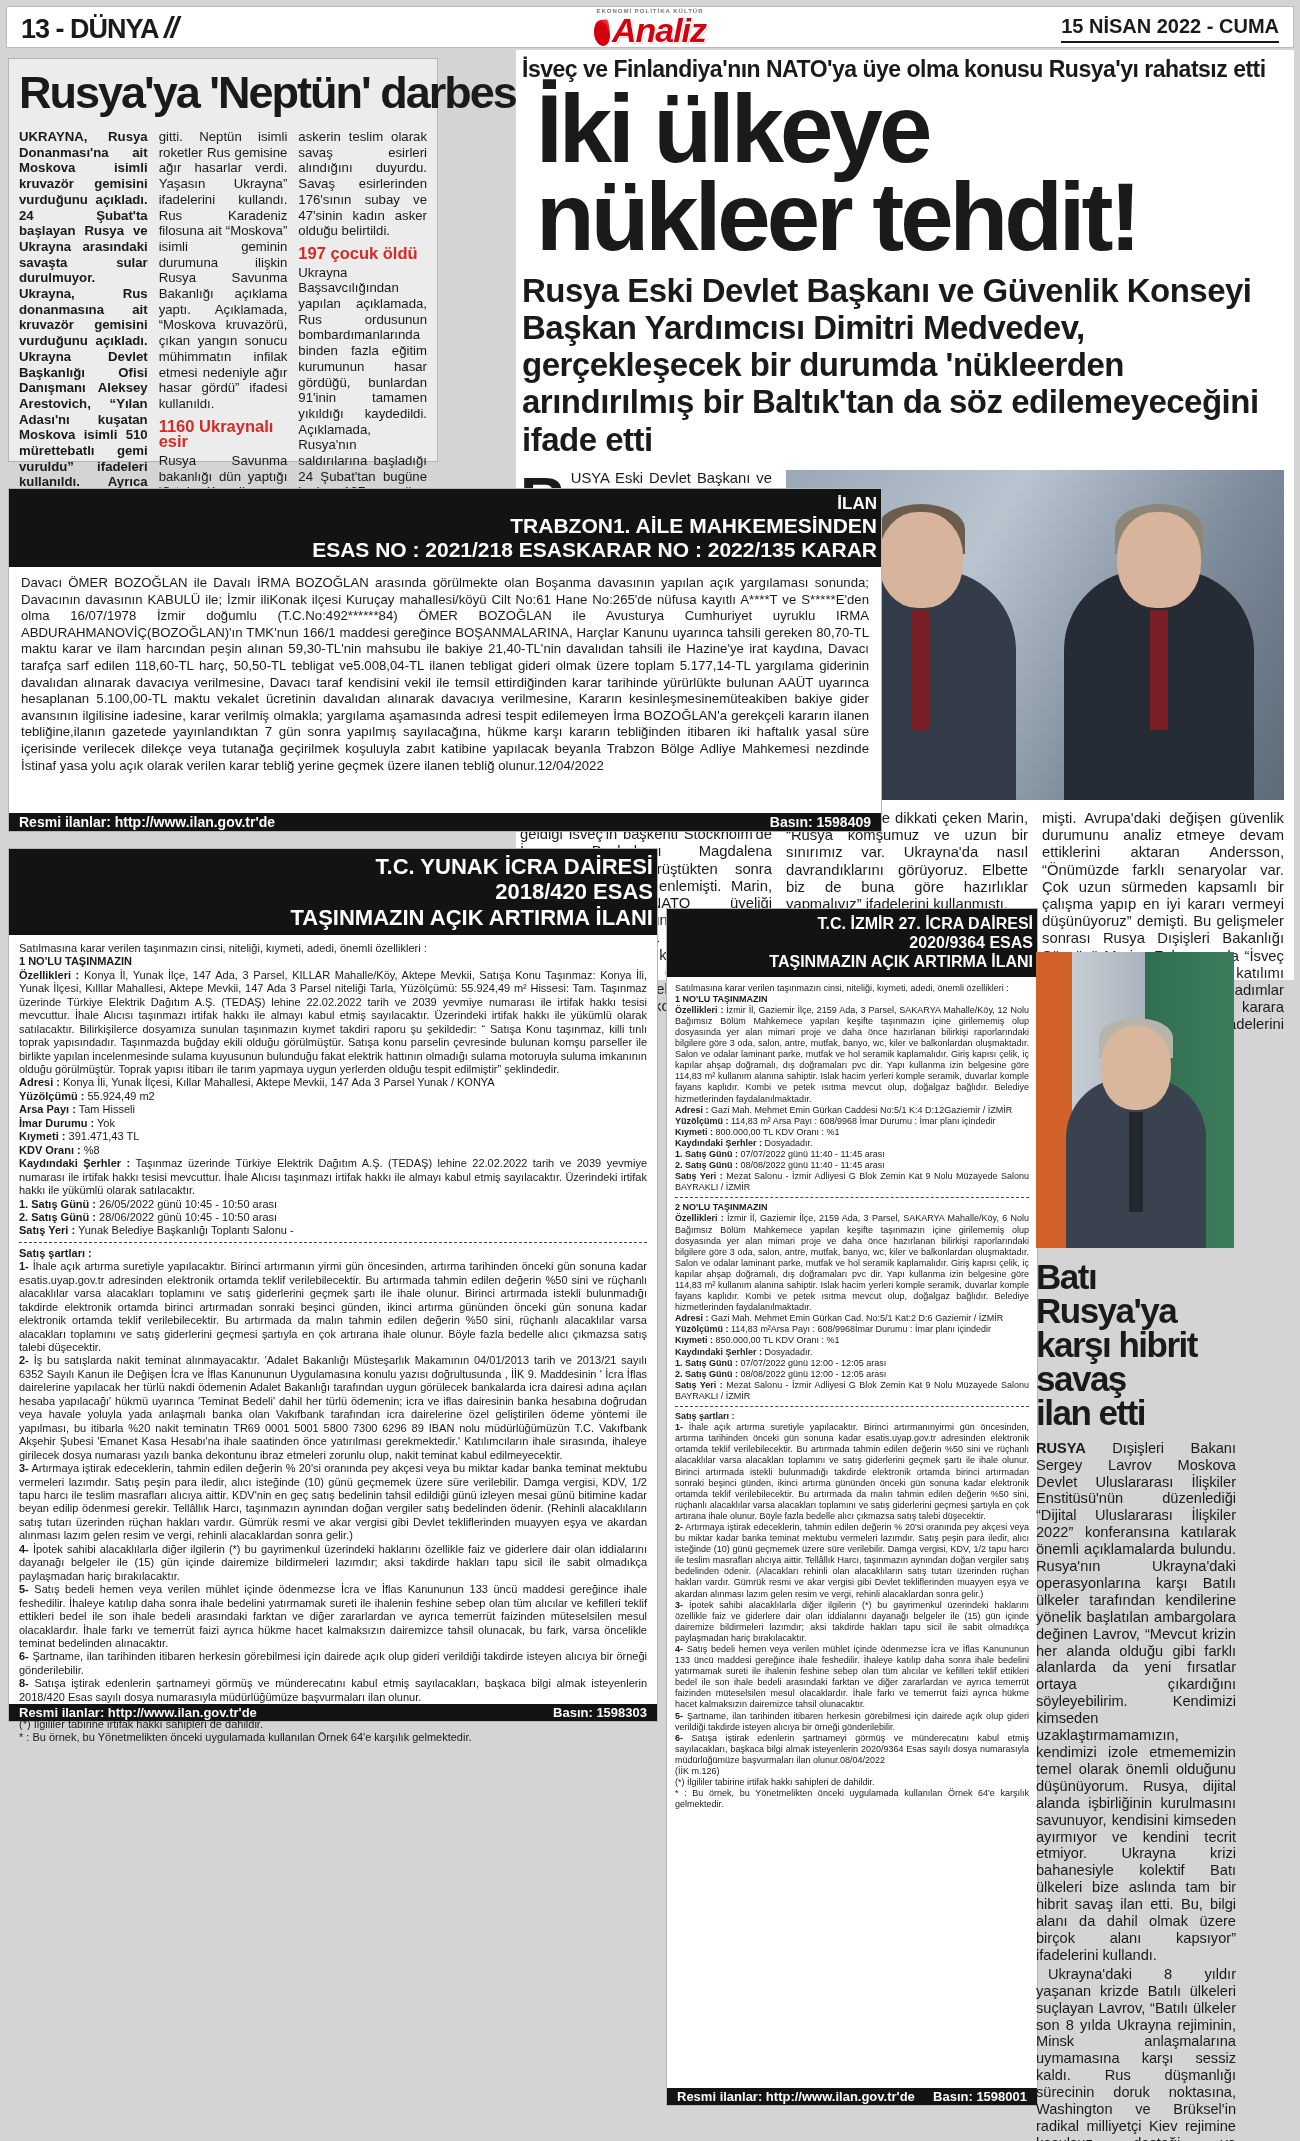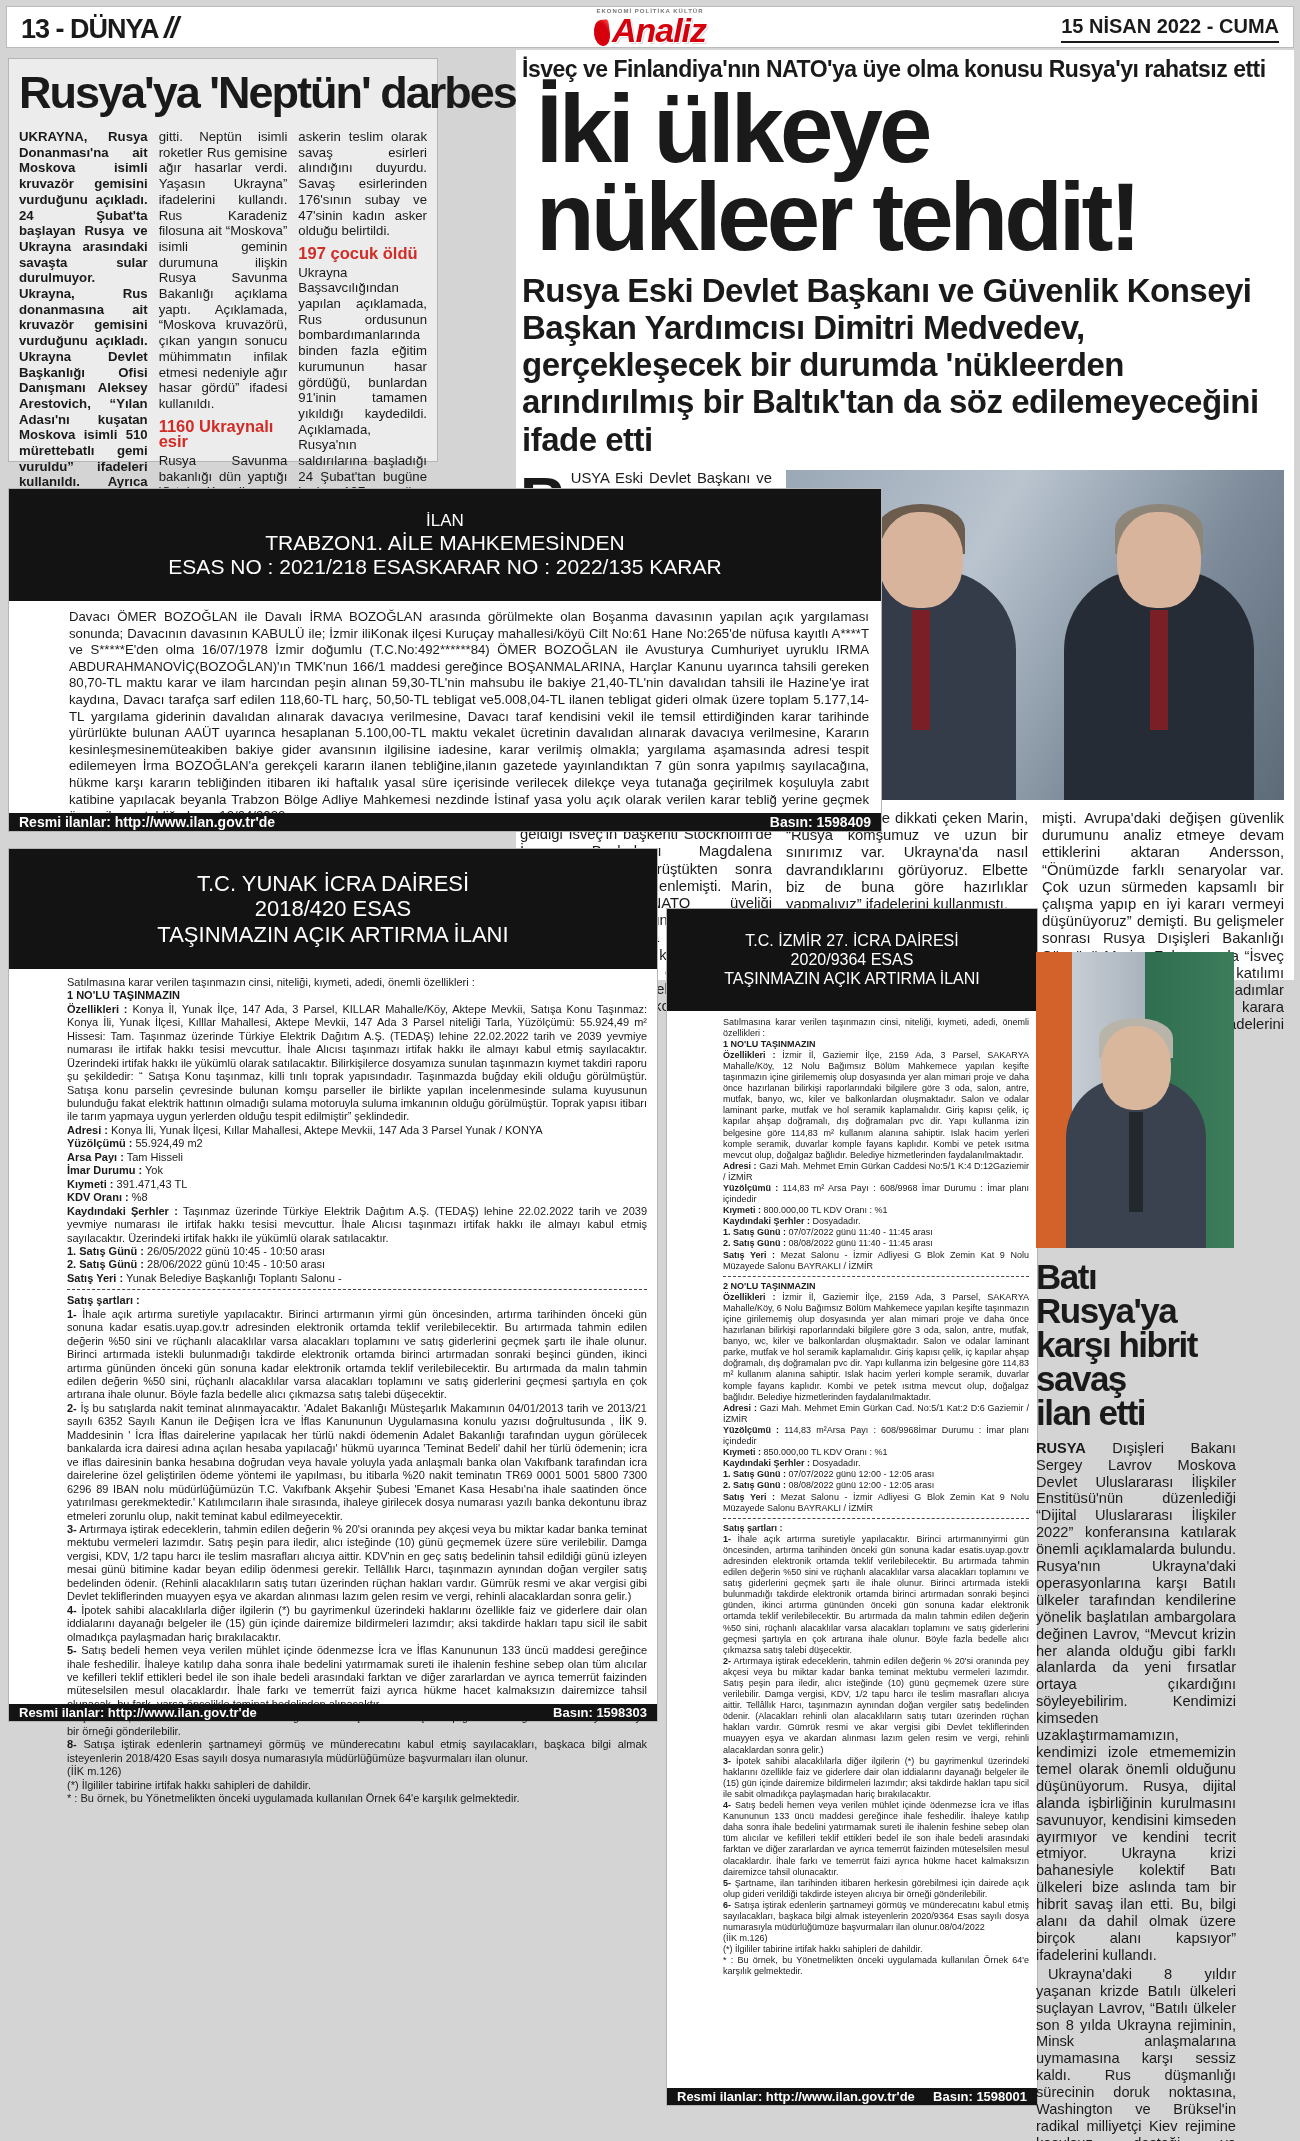--- a/index.html
+++ b/index.html
@@ -13,22 +13,22 @@
   .section-slashes { font-style:italic; font-weight:900; font-size:30px; letter-spacing:-2px; }
   .brand-wrap { position:absolute; left:50%; transform:translateX(-50%); top:1px; text-align:center; background:#fff; padding:0 10px; }
   .brand-tagline { font-size:6px; color:#777; letter-spacing:1px; font-weight:bold; }
   .brand { font-size:34px; font-weight:900; color:#d6000d; letter-spacing:-1px; font-style:italic; line-height:0.95;
            text-shadow:1px 1px 0 #fff, 2px 2px 0 #00000022; }
   .brand-flame { display:inline-block; width:16px; height:26px; background:radial-gradient(ellipse at 40% 70%, #d6000d 60%, #ff5a4d 100%); border-radius:60% 20% 55% 55%; transform:rotate(-8deg); vertical-align:-4px; margin-right:2px; }
   .edition-date { position:absolute; right:14px; top:8px; font-size:20px; font-weight:bold; border-bottom:2px solid #1a1a1a; padding-bottom:3px;margin-left:20px; }
 
   
   .panel { position:absolute; background:#fff; border:1px solid #b5b5b5; }
-  .justify { text-align:justify;margin-left:48px; }
-  .notice-head { text-align:center; font-weight:normal; color:#fff; background:#131313; padding:22px 4px; }
+  .justify { text-align:justify; }
+  .notice-head { text-align:right; font-weight:bold; color:#fff; background:#131313; padding:5px 4px; }
   .notice-foot { position:absolute; left:0; bottom:0; width:100%; background:#131313; color:#fff; font-weight:bold; display:flex; justify-content:space-between; padding:1px 10px;margin-top:33px; }
   .dashline { border-top:1.5px dashed #444; margin:4px 0; }
 
   
   #neptun { left:8px; top:58px; width:430px; height:404px; background:#ececec; padding:6px 10px; }
   #neptun h1 { font-size:45px; font-weight:800; letter-spacing:-2px; margin:2px 0 10px 0; white-space:nowrap; }
   #neptun h1 .q { font-weight:900; }
   .neptun-cols { display:flex; gap:11px; }
   .neptun-col { width:133px; font-size:13.2px; line-height:15.7px; text-align:justify; }
   .neptun-col .lead { font-weight:bold; }

